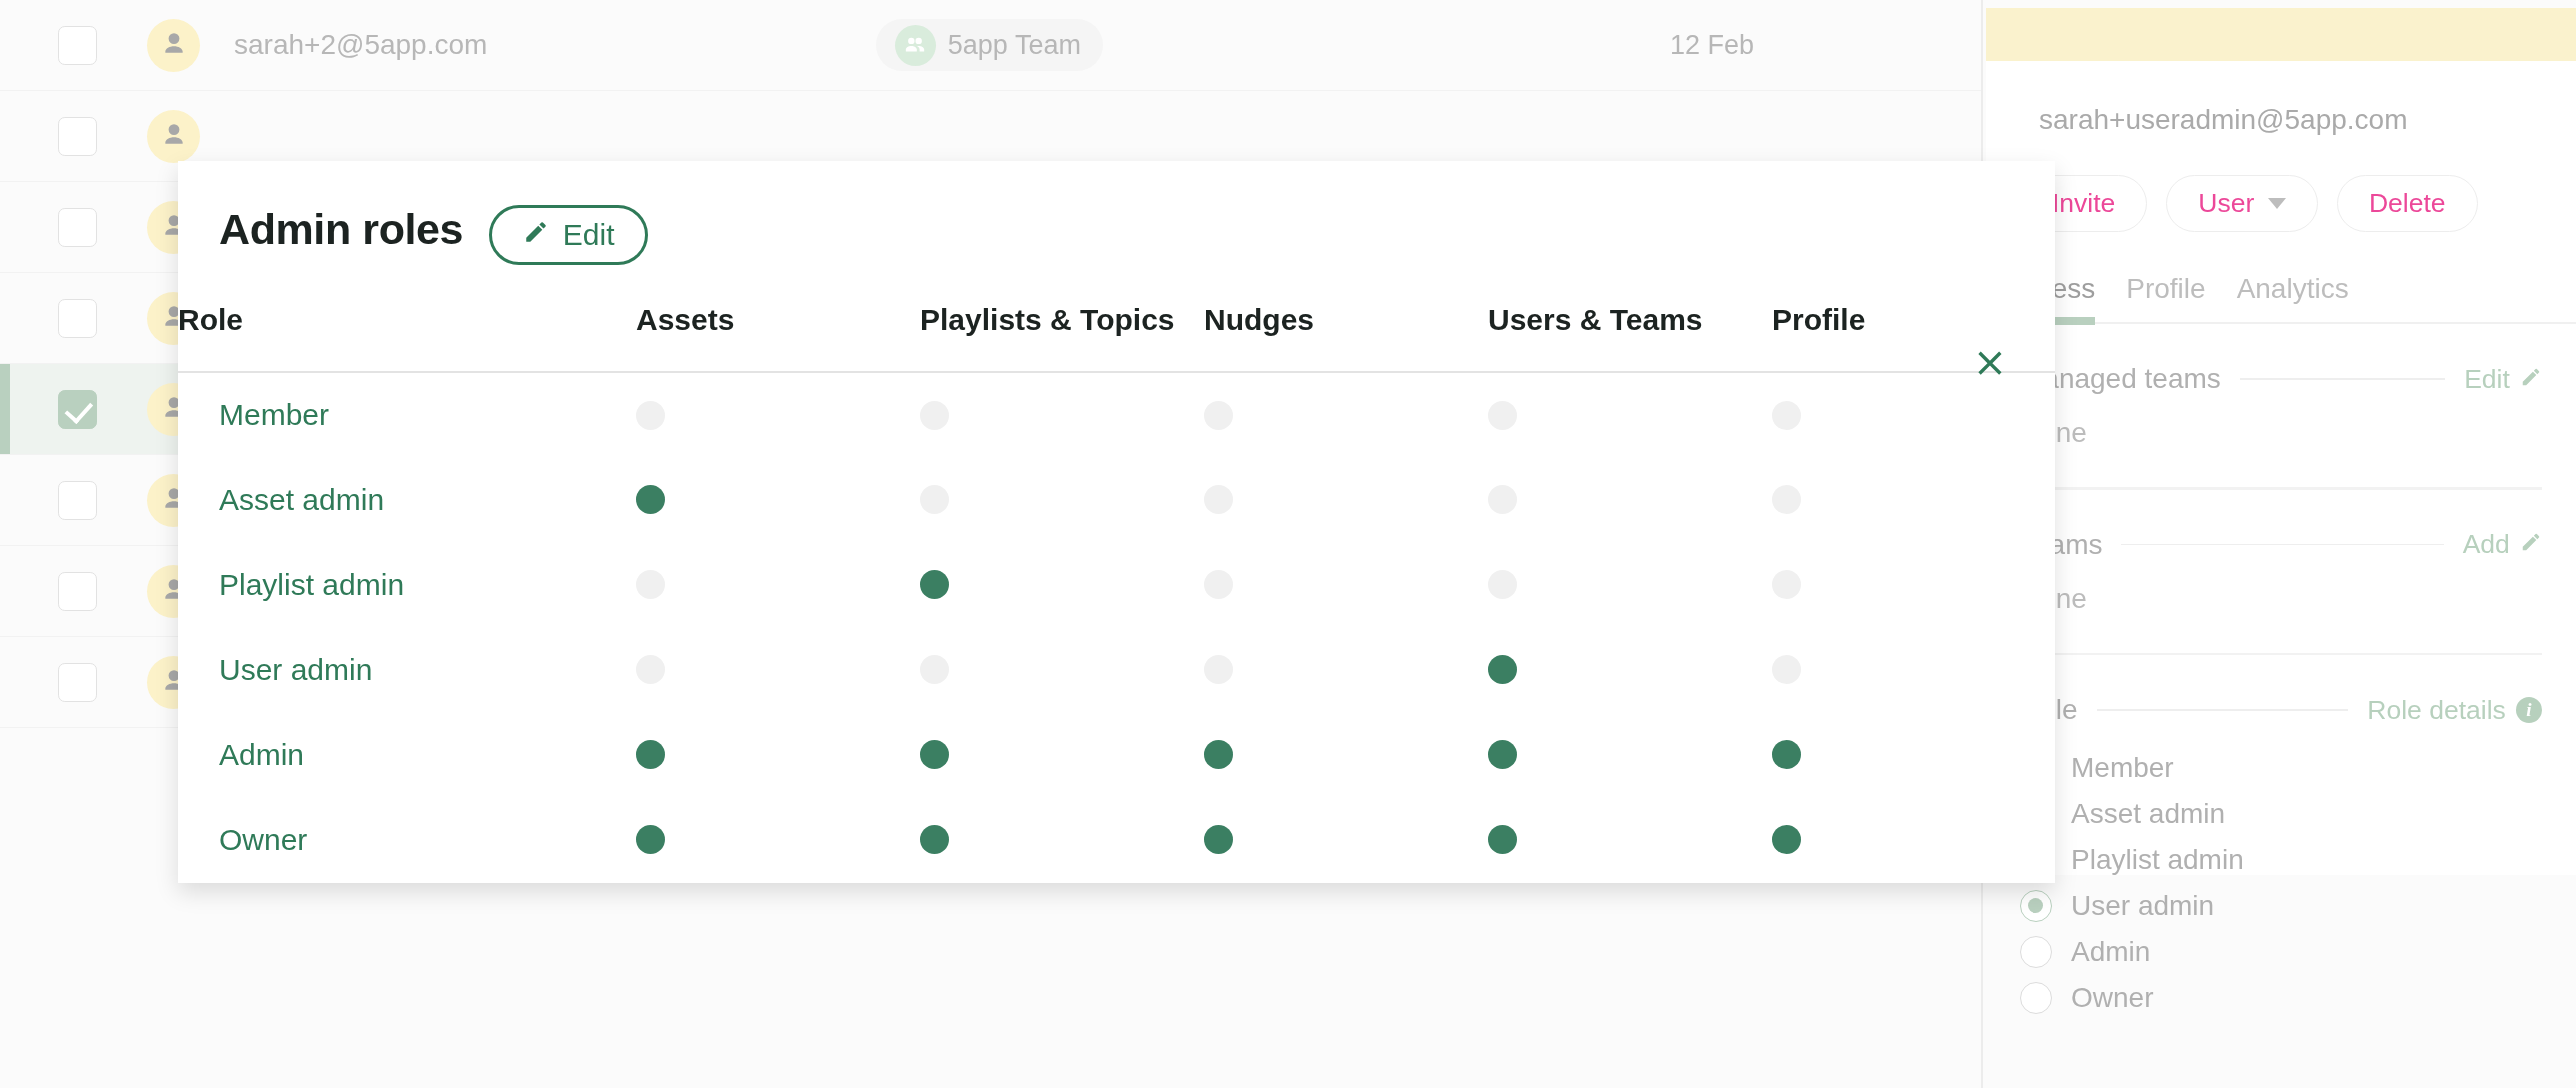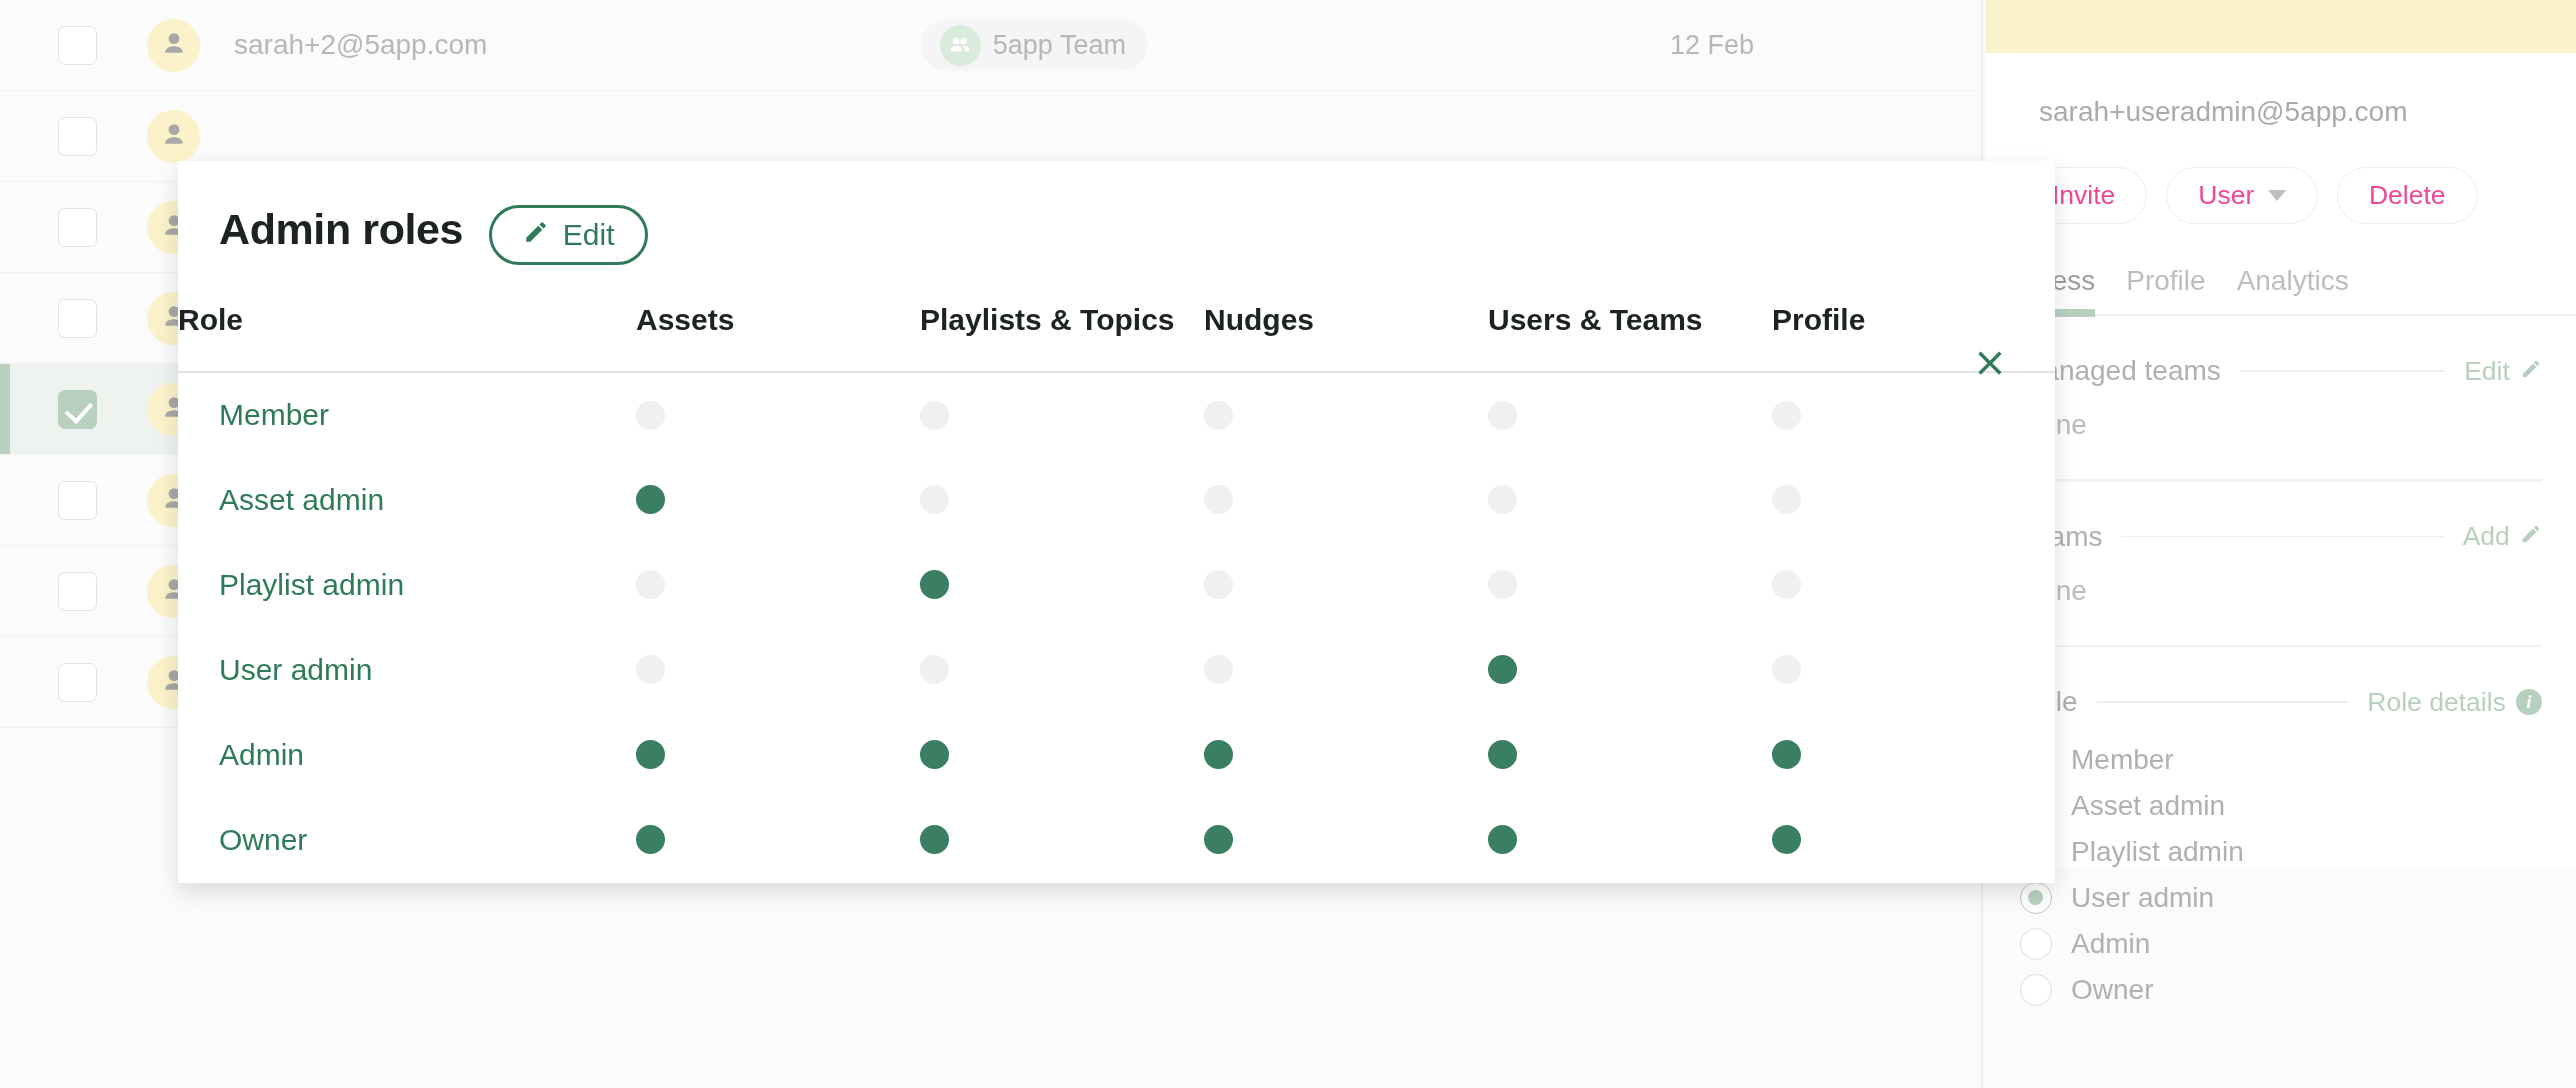--- a/index.html
+++ b/index.html
@@ -53,41 +53,41 @@
     display: flex; align-items: center; justify-content: center;
     flex: 0 0 auto;
   }
   .avatar svg { width: 26px; height: 26px; fill: #a8a8a8; }
   .u-email {
     margin-left: 34px;
     font-size: 28px; color: #b7b7b7;
     white-space: nowrap;
   }
   .u-team {
-    position: absolute; left: 921px;
+    position: absolute; left: 876px;
     display: flex; align-items: center;
     background: #f5f5f5; border-radius: 34px;
     padding: 5.1px 22px 5.1px 6.8px;
     text-align: center;
   }
   .u-team .tav {
     width: 41px; height: 41px; border-radius: 50%;
     background: #d9ecdc;
     display: flex; align-items: center; justify-content: center;
   }
   .u-team .tav svg { width: 22px; height: 22px; fill: #fff; }
   .u-team span { margin-left: 12px; font-size: 27px; color: #b7b7b7; white-space: nowrap; }
   .u-date {
     position: absolute; left: 1670px;
     font-size: 27px; color: #b7b7b7;
   }
 
   
   .detail {
-    position: absolute; left: 1986px; top: 0;
+    position: absolute; left: 1986px; top: 8px;
     width: 590px; height: 867px;
     background: #ffffff;
   }
   .banner { height: 53px; background: #faf2cd; }
   .d-email {
     padding: 43px 0 0 53px;
     font-size: 28px; color: #aaaaaa; white-space: nowrap;
   }
   .d-actions {
     display: flex; align-items: center; gap: 19px;

